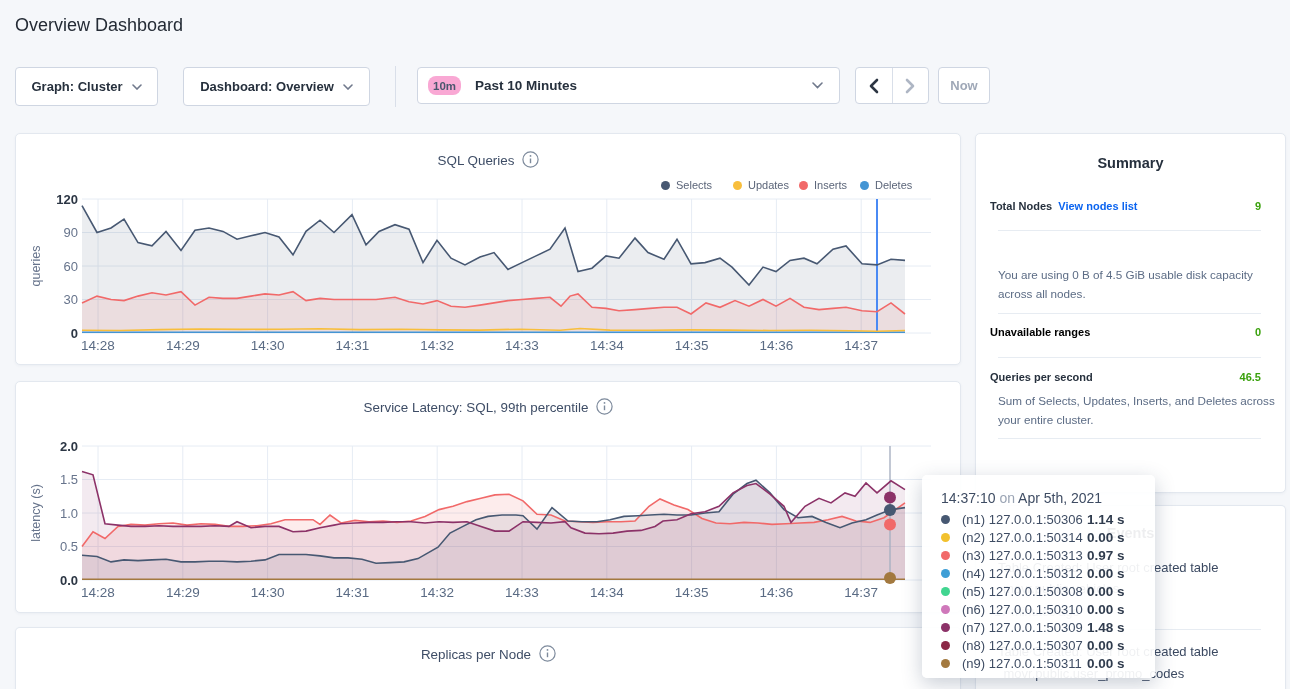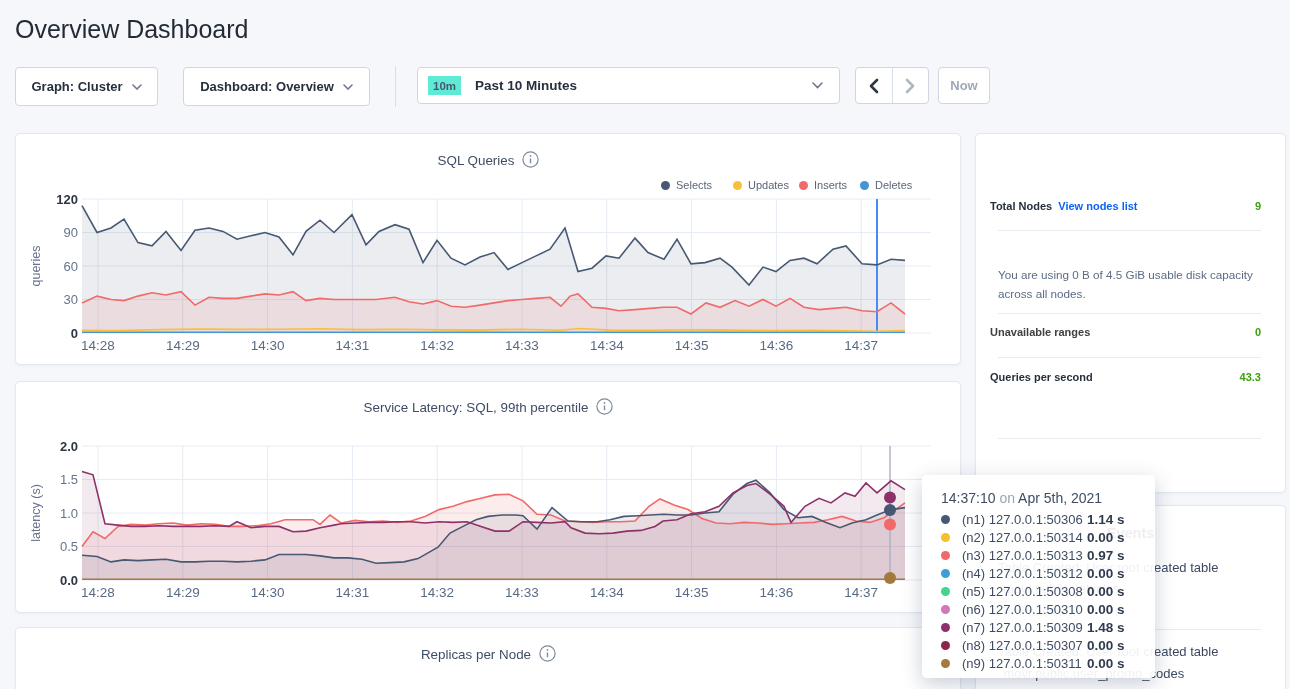--- a/index.html
+++ b/index.html
@@ -13,31 +13,31 @@
 .sgray{position:absolute;left:22px;right:20px;color:#5c6c85;font-size:11.7px;line-height:18.5px;white-space:nowrap}
 .green{color:#3aa10c;font-weight:700}
 .trow{position:absolute;left:941px;display:flex;align-items:center;height:18px;font-size:13px;color:#3e4c63;white-space:nowrap}
 .tdot{width:9px;height:9px;border-radius:50%;flex:0 0 9px;margin-right:12px}
 .taddr{width:125px}
 .tval{font-weight:700;color:#303c4e;font-size:13.5px}
 .litem{position:absolute;top:179px;display:flex;align-items:center;font-size:11px;color:#5b6579}
 .ldot{width:9px;height:9px;border-radius:50%;margin-right:6px}
 </style></head>
 <body>
-<div style="position:absolute;left:15px;top:15px;font-size:25px;color:#242b35">Overview Dashboard</div>
+<div style="position:absolute;left:15px;top:15px;font-size:18px;color:#242b35">Overview Dashboard</div>
 
 <div class="btn" style="left:15px;top:67px;width:143px;height:39px">Graph:&nbsp;Cluster<svg width="10" height="6" viewBox="0 0 10 6" style="margin-left:9px">
       <path d="M1 1 L5 5 L9 1" stroke="#70798c" stroke-width="1.6" fill="none" stroke-linecap="round"></path>
     </svg></div>
 <div class="btn" style="left:183px;top:67px;width:187px;height:39px">Dashboard:&nbsp;Overview<svg width="10" height="6" viewBox="0 0 10 6" style="margin-left:9px">
       <path d="M1 1 L5 5 L9 1" stroke="#70798c" stroke-width="1.6" fill="none" stroke-linecap="round"></path>
     </svg></div>
 <div style="position:absolute;left:395px;top:66px;width:1px;height:41px;background:#d9dfe9"></div>
 <div class="btn" style="left:417px;top:67px;width:423px;height:37px;justify-content:flex-start;padding-left:10px">
-  <span style="background:#5eead4;color:#49566e;font-size:11.5px;font-weight:700;border-radius:0;padding:3.5px 5px">10m</span>
+  <span style="background:#f9a8d4;color:#49566e;font-size:11.5px;font-weight:700;border-radius:8px;padding:3.5px 5px">10m</span>
   <span style="margin-left:14px;font-size:13.5px">Past 10 Minutes</span>
   <svg width="11" height="7" viewBox="0 0 11 7" style="position:absolute;right:16px">
       <path d="M1 1 L5.5 5.5 L10 1" stroke="#70798c" stroke-width="1.6" fill="none" stroke-linecap="round"></path>
     </svg>
 </div>
 <div class="btn" style="left:855px;top:67px;width:74px;height:37px;padding:0">
   <div style="flex:1;display:flex;align-items:center;justify-content:center;height:100%">
       <svg width="11" height="16" viewBox="0 0 11 16">
         <path d="M9 2 L3 8 L9 14" stroke="#2c3543" stroke-width="2.6" fill="none" stroke-linecap="round" stroke-linejoin="round"></path>
       </svg>
@@ -49,36 +49,38 @@
       </svg>
     </div>
 </div>
 <div class="btn" style="left:938px;top:67px;width:52px;height:37px;color:#9fa8b7">Now</div>
 
 <div class="card" style="left:15px;top:133px;width:946px;height:232px"></div>
 <div class="card" style="left:15px;top:381px;width:946px;height:232px"></div>
 <div class="card" style="left:15px;top:627px;width:946px;height:62px;border-bottom:none;border-radius:5px 5px 0 0"></div>
 
 <div class="card" style="left:975px;top:133px;width:311px;height:360px">
+  <div style="position:absolute;left:0;right:0;top:21px;text-align:center;font-size:14.5px;font-weight:700;color:#26303d">Summary</div>
   <div class="srow" style="top:66px">
       <span><b style="color:#26303d">Total Nodes</b>&nbsp;&nbsp;<b style="color:#0b64f0">View nodes list</b></span>
       <span class="green">9</span>
     </div>
   <div class="sdiv" style="top:96px"></div>
   <div class="sgray" style="top:132px">You are using 0 B of 4.5 GiB usable disk capacity<br>across all nodes.</div>
   <div class="sdiv" style="top:179px"></div>
   <div class="srow" style="top:192px">
-      <b style="color:#404040">Unavailable ranges</b>
+      <b style="color:#000000">Unavailable ranges</b>
       <span class="green">0</span>
     </div>
   <div class="sdiv" style="top:223px"></div>
   <div class="srow" style="top:237px">
       <b style="color:#26303d">Queries per second</b>
-      <span class="green">43.3</span>
-    </div>
+      <span class="green">46.5</span>
+    </div>
+  <div class="sgray" style="top:258px">Sum of Selects, Updates, Inserts, and Deletes across<br>your entire cluster.</div>
   <div class="sdiv" style="top:304px"></div>
 </div>
 
 <div class="card" style="left:975px;top:505px;width:311px;height:184px;border-bottom:none;border-radius:5px 5px 0 0;overflow:hidden">
   <div style="position:absolute;left:0;right:0;top:19px;text-align:center;font-size:14.5px;font-weight:700;color:#26303d">Events</div>
   <div style="position:absolute;left:22px;top:54px;font-size:13px;color:#3b4961;white-space:nowrap">Table Created: User root created table</div>
   <div style="position:absolute;left:27px;top:75px;font-size:13px;color:#3b4961;white-space:nowrap">movr.public.vehicles</div>
   <div style="position:absolute;left:18px;top:99px;font-size:12.5px;color:#8a94a6">17 minutes ago</div>
   <div style="position:absolute;left:16px;right:24px;top:123px;border-top:1px solid #e7ecf2"></div>
   <div style="position:absolute;left:22px;top:138px;font-size:13px;color:#3b4961;white-space:nowrap">Table Created: User root created table</div>

